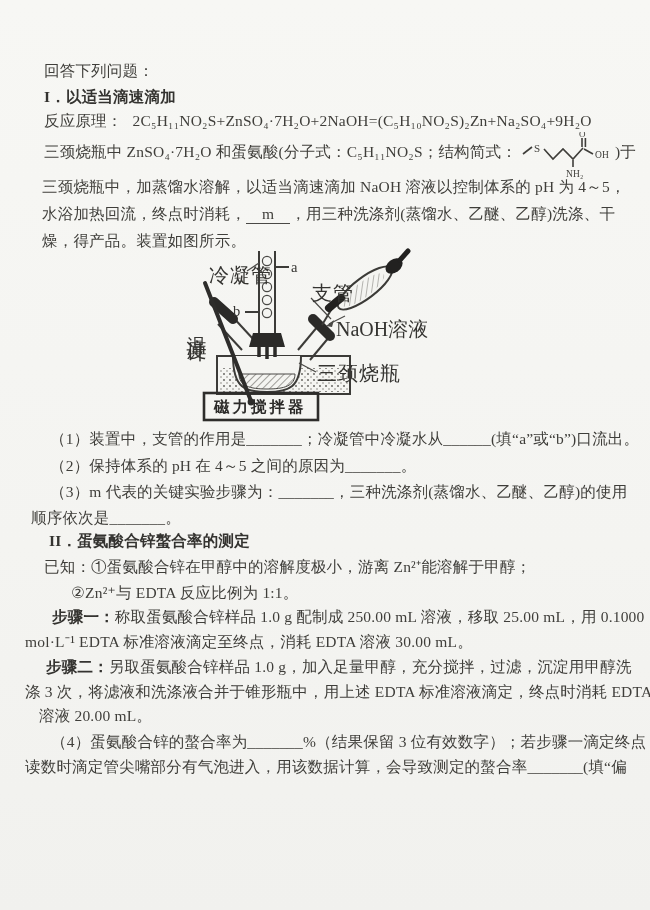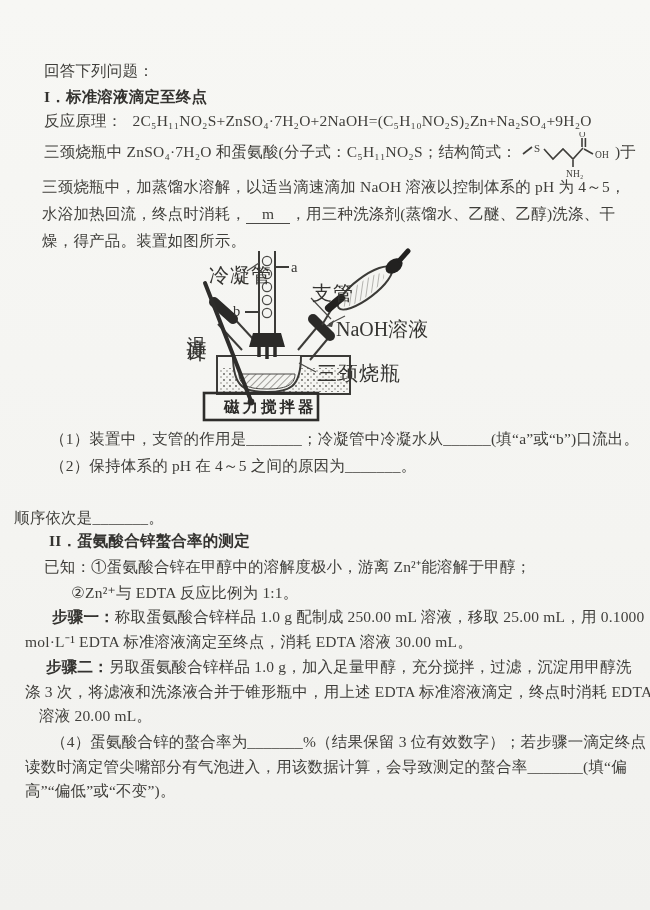--- a/index.html
+++ b/index.html
@@ -44,21 +44,21 @@
   .stirrer-label{font-weight:bold;letter-spacing:3px;font-size:15.5px;color:#2c2b29;}
   svg .ln{stroke:#3c3b38;stroke-width:2;fill:none;}
   svg .thin{stroke:#4a4946;stroke-width:1.2;fill:none;}
 </style>
 </head>
 <body>
 
 <div class="page">
 
   <div class="line" style="left:44px;top:60px;">回答下列问题：</div>
-  <div class="line bold" style="left:44px;top:86px;">I．标准溶液滴定至终点</div>
+  <div class="line bold" style="left:44px;top:86px;">I．以适当滴速滴加</div>
 
   <div class="line" style="left:44px;top:110px;">
     <span>反应原理：</span>
     <span style="margin-left:6px;">2C₅H₁₁NO₂S+ZnSO₄·7H₂O+2NaOH=(C₅H₁₀NO₂S)₂Zn+Na₂SO₄+9H₂O</span>
   </div>
 
   <div class="line" style="left:44px;top:141px;">
     <span>三颈烧瓶中 ZnSO₄·7H₂O 和蛋氨酸(分子式：C₅H₁₁NO₂S；结构简式：</span><svg class="struct-svg" width="92" height="50" viewBox="0 0 92 50">
       <g stroke="#3f3e3a" stroke-width="1.6" fill="none">
         <path d="M3 22 L12 15"></path>
@@ -151,38 +151,38 @@
     <path d="M299 363 L316 372" class="thin"></path>
   </svg>
 
   <div class="diagram-label" style="left:209px;top:262px;">冷凝管</div>
   <div class="diagram-label latin-label" style="left:291px;top:259px;">a</div>
   <div class="diagram-label latin-label" style="left:233px;top:303px;">b</div>
   <div class="diagram-label" style="left:312px;top:280px;">支管</div>
   <div class="diagram-label" style="left:336px;top:316px;letter-spacing:0;">NaOH溶液</div>
   <div class="diagram-label vertical-label" style="left:184px;top:320px;height:72px;">温度计</div>
   <div class="diagram-label" style="left:317px;top:360px;">三颈烧瓶</div>
-  <div class="diagram-label stirrer-label" style="left:224px;top:397px;">磁力搅拌器</div>
+  <div class="diagram-label stirrer-label" style="left:214px;top:397px;">磁力搅拌器</div>
 
   <div class="line" style="left:50px;top:428px;">（1）装置中，支管的作用是_______；冷凝管中冷凝水从______(填“a”或“b”)口流出。</div>
   <div class="line" style="left:50px;top:455px;">（2）保持体系的 pH 在 4～5 之间的原因为_______。</div>
-  <div class="line" style="left:14px;top:507px;">顺序依次是_______。</div>
+  <div class="line" style="left:50px;top:481px;">（3）m 代表的关键实验步骤为：_______，三种洗涤剂(蒸馏水、乙醚、乙醇)的使用</div>
+  <div class="line" style="left:31px;top:507px;">顺序依次是_______。</div>
 
   <div class="line bold" style="left:49px;top:530px;">II．蛋氨酸合锌螯合率的测定</div>
   <div class="line" style="left:44px;top:556px;">已知：①蛋氨酸合锌在甲醇中的溶解度极小，游离 Zn²⁺能溶解于甲醇；</div>
   <div class="line" style="left:71px;top:582px;">②Zn²⁺与 EDTA 反应比例为 1:1。</div>
 
   <div class="line" style="left:52px;top:606px;">
     <span class="bold">步骤一：</span><span>称取蛋氨酸合锌样品 1.0 g 配制成 250.00 mL 溶液，移取 25.00 mL，用 0.1000</span>
   </div>
   <div class="line" style="left:25px;top:631px;">mol·L⁻¹ EDTA 标准溶液滴定至终点，消耗 EDTA 溶液 30.00 mL。</div>
 
   <div class="line" style="left:46px;top:656px;">
     <span class="bold">步骤二：</span><span>另取蛋氨酸合锌样品 1.0 g，加入足量甲醇，充分搅拌，过滤，沉淀用甲醇洗</span>
   </div>
   <div class="line" style="left:25px;top:681px;">涤 3 次，将滤液和洗涤液合并于锥形瓶中，用上述 EDTA 标准溶液滴定，终点时消耗 EDTA</div>
   <div class="line" style="left:39px;top:705px;">溶液 20.00 mL。</div>
 
   <div class="line" style="left:51px;top:731px;">（4）蛋氨酸合锌的螯合率为_______%（结果保留 3 位有效数字）；若步骤一滴定终点</div>
   <div class="line" style="left:25px;top:756px;">读数时滴定管尖嘴部分有气泡进入，用该数据计算，会导致测定的螯合率_______(填“偏</div>
-  <div class="line" style="left:25px;top:780px;">高”“偏低”或“不变”)。</div>
 
 </div>
 
 </body></html>

